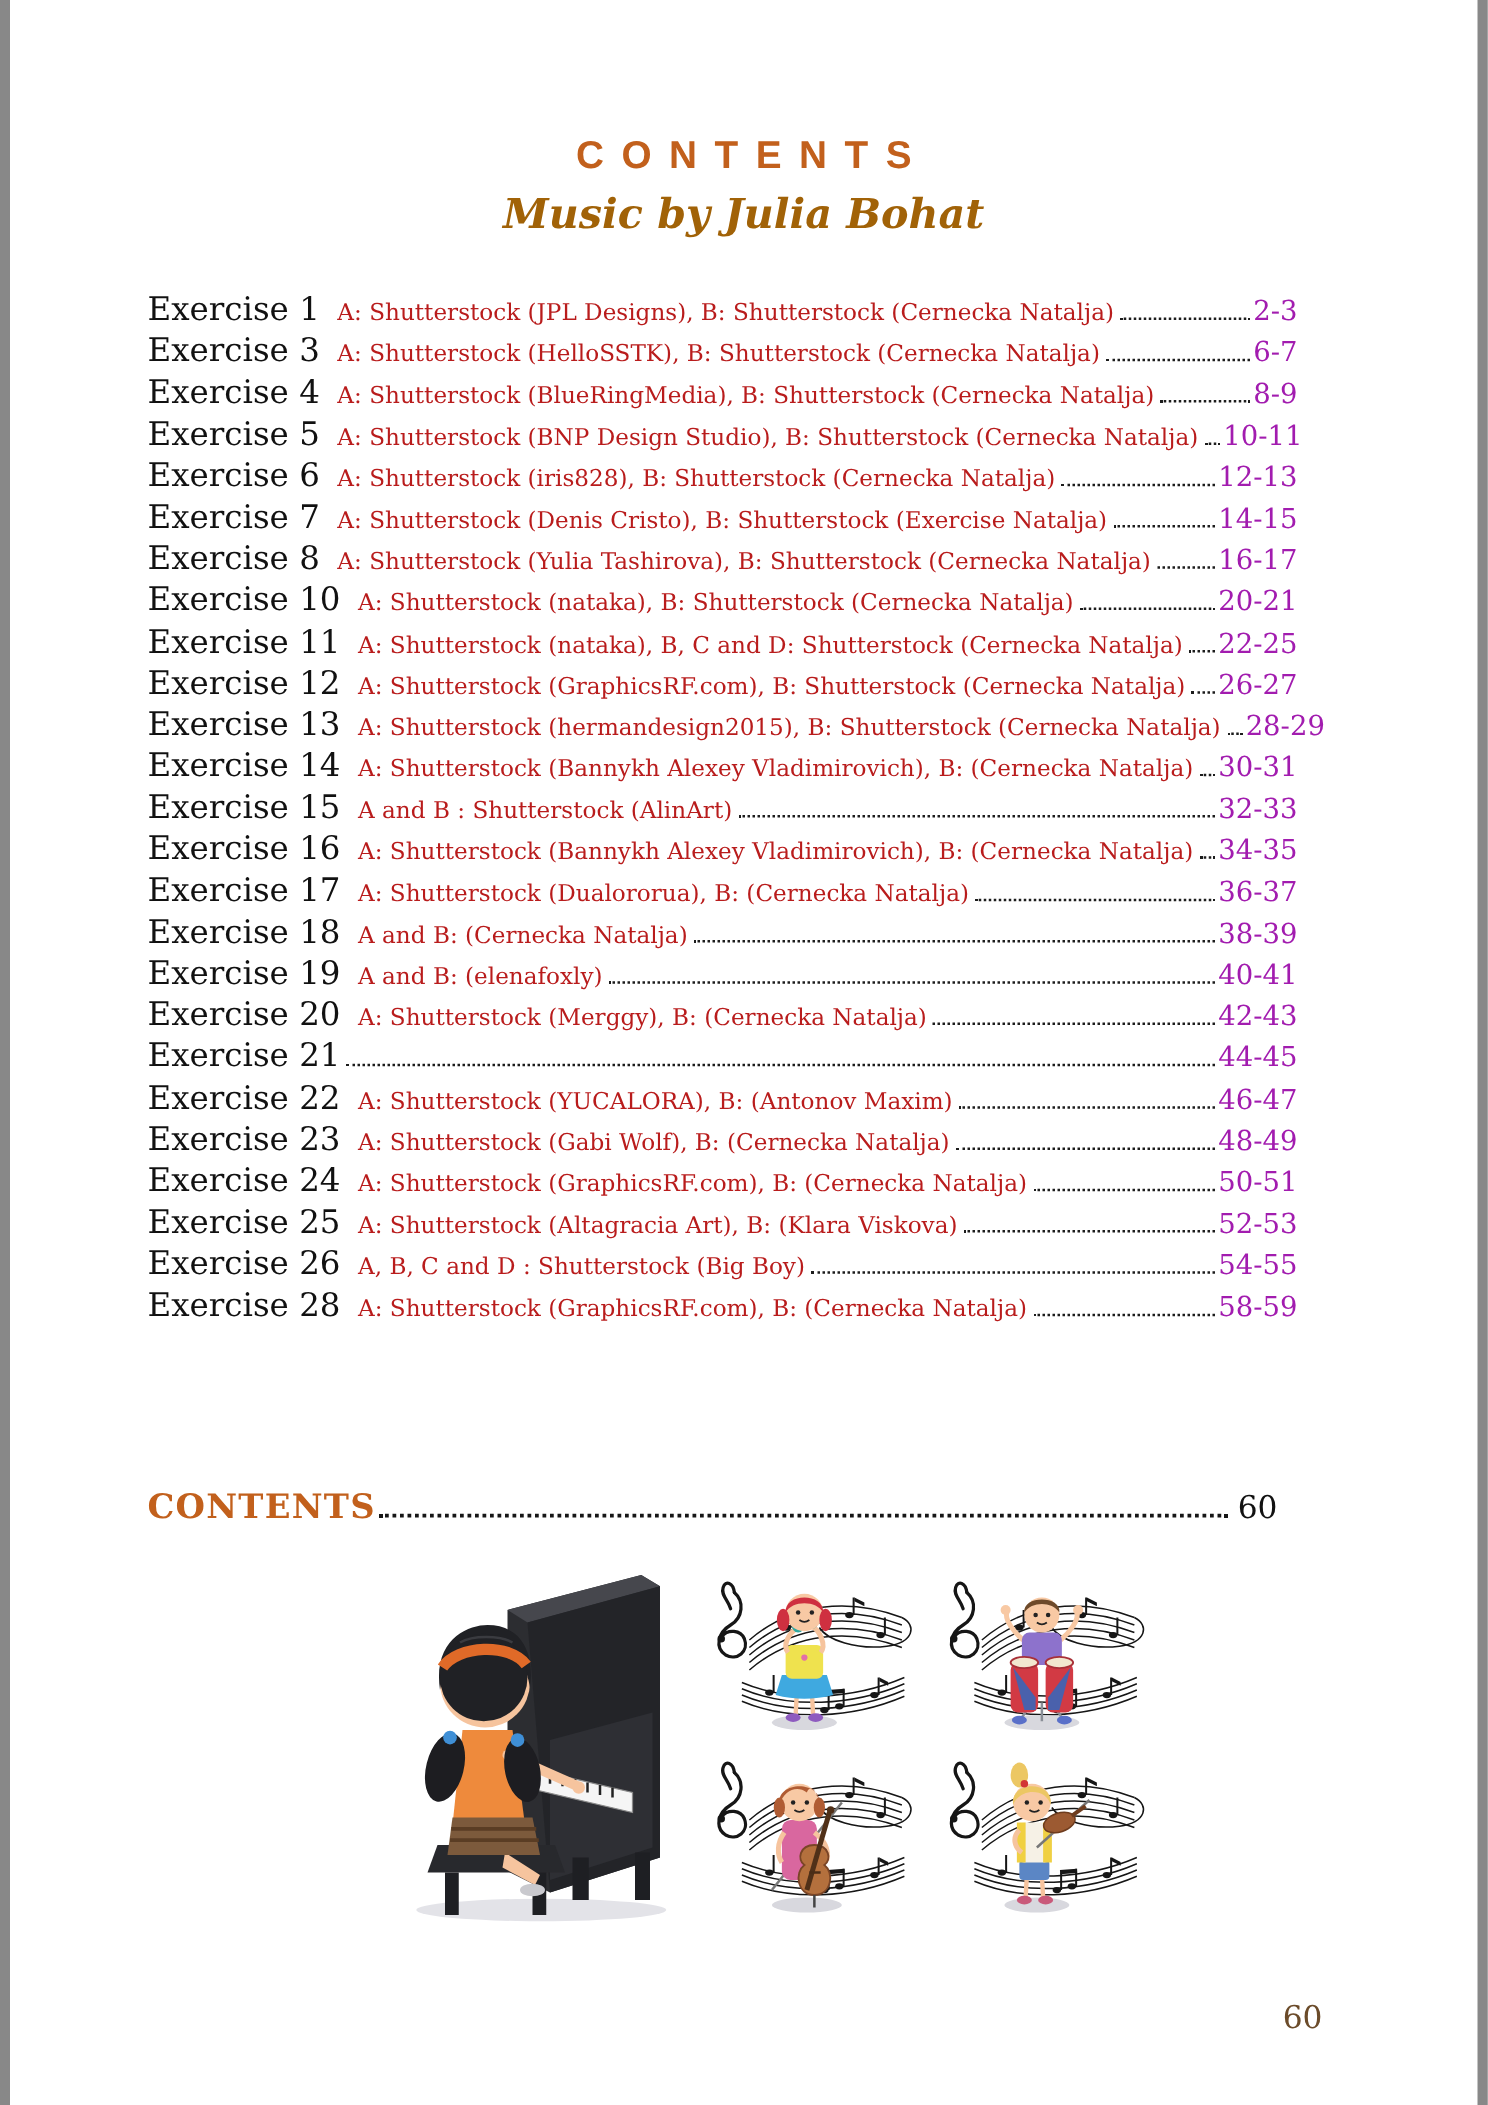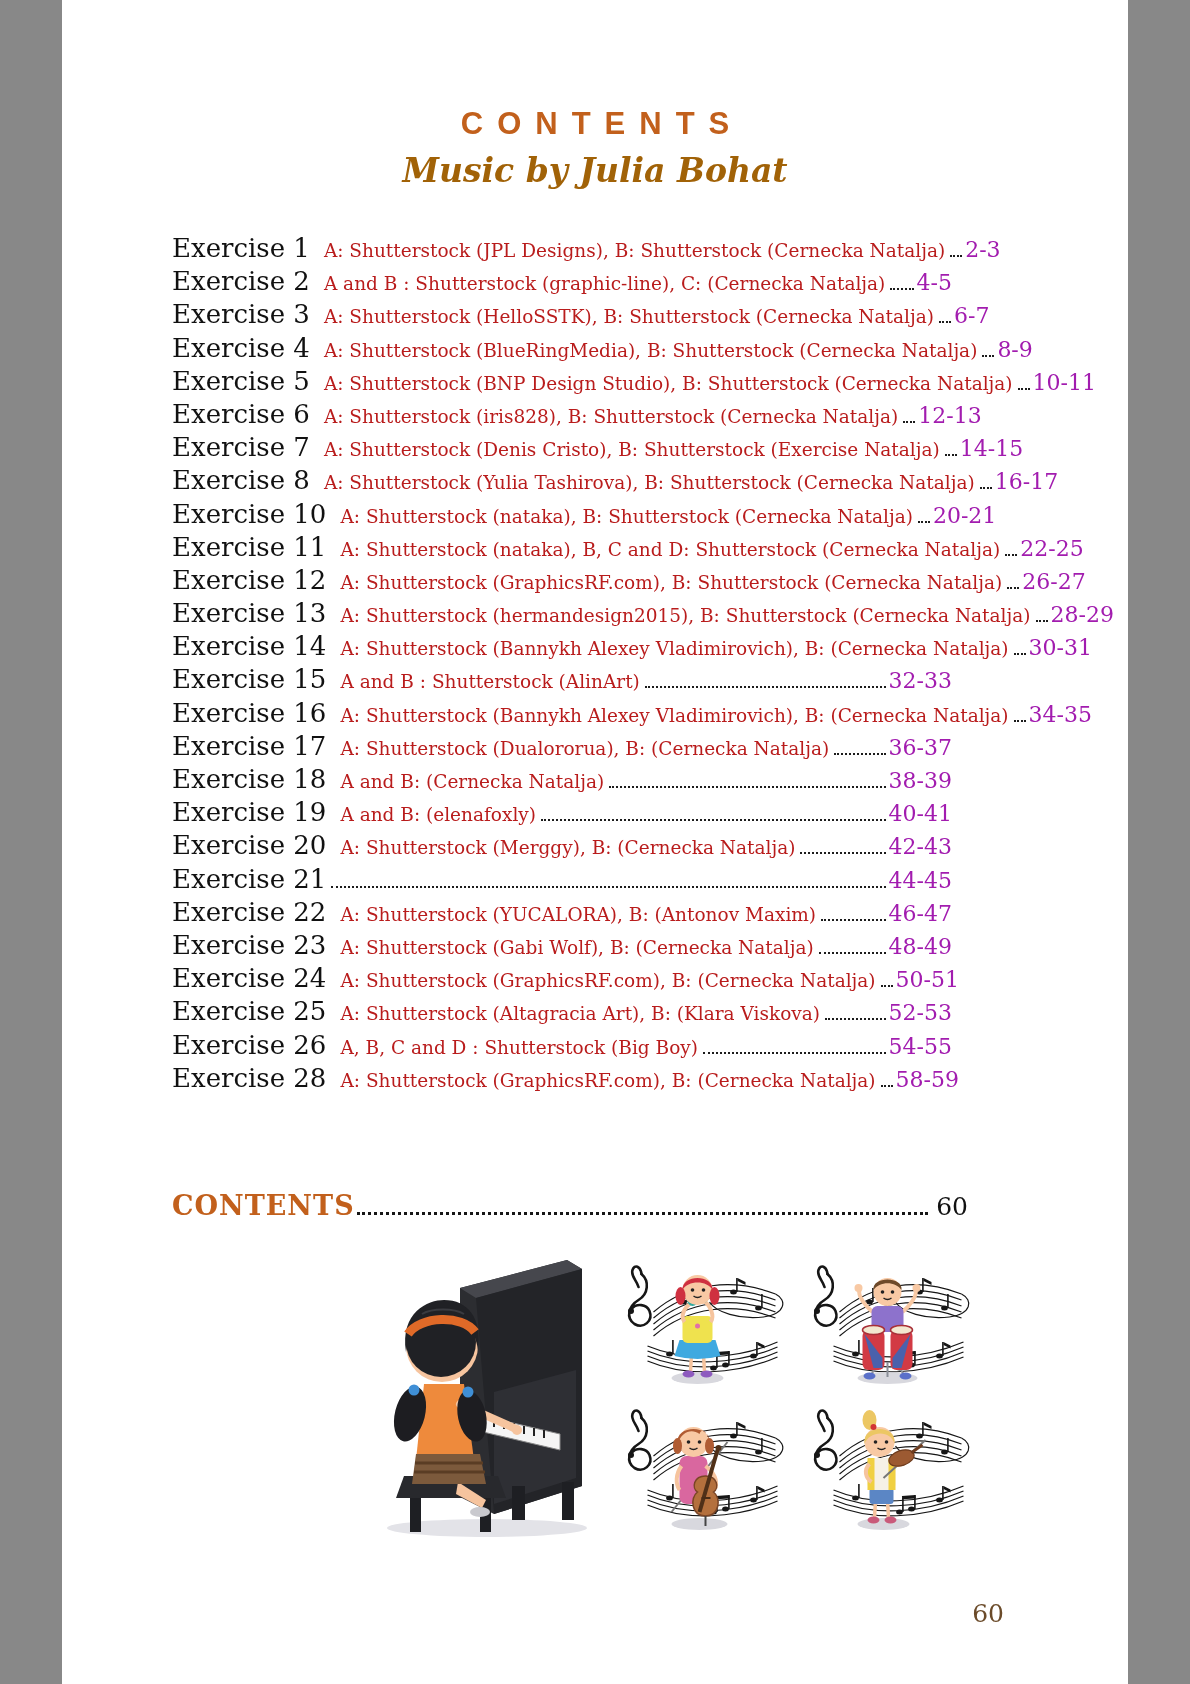--- a/index.html
+++ b/index.html
@@ -1,18 +1,18 @@
 <!DOCTYPE html>
 <html><head>
 <meta charset="utf-8">
 <style>
   html,body{margin:0;padding:0;background:#888;}
   .page{
     position:relative;
-    width:1066px;height:1684px;
+    width:1174px;height:1684px;
     background:#ffffff;
     margin:0 auto;
     overflow:hidden;
     font-family:"DejaVu Serif", serif;
     color:#1a1a1a;
   }
   
   .header{position:absolute;top:106px;left:0;width:100%;text-align:center;}
   .title{
     font-family:"Liberation Sans", sans-serif;
@@ -20,21 +20,21 @@
     padding-left:14px; 
     color:#c2601c;
   }
   .subtitle{
     margin-top:9px;
     font-family:"DejaVu Serif", serif;
     font-style:italic;font-weight:700;
     font-size:33px;color:#a16207;
   }
   
-  .toc{position:absolute;left:110px;right:176px;top:233px;}
+  .toc{position:absolute;left:110px;right:144px;top:233px;}
   .toc-row{
     display:flex;align-items:baseline;
     height:33.2px;white-space:nowrap;
   }
   .toc-label{font-size:26px;color:#111;}
   .toc-credit{font-size:18.5px;margin-left:14px;color:#b91c1c;}
   .leader{flex:1;min-width:12px;border-bottom:2.6px dotted #1c1c1c;margin:0 3px 6px 5px;}
   .toc-pages{font-size:22px;color:#a21caf;}
   
   .contents-row{
@@ -68,26 +68,20 @@
     <div class="title">CONTENTS</div>
     <div class="subtitle">Music by Julia Bohat</div>
   </div>
 
   <div class="toc">
       <div class="toc-row">
       <span class="toc-label">Exercise 1</span>
       <span class="toc-credit">A: Shutterstock (JPL Designs), B: Shutterstock (Cernecka Natalja)</span>
       <span class="leader"></span>
       <span class="toc-pages">2-3</span>
-    </div>
-      <div class="toc-row">
-      <span class="toc-label">Exercise 2</span>
-      <span class="toc-credit">A and B : Shutterstock (graphic-line), C: (Cernecka Natalja)</span>
-      <span class="leader"></span>
-      <span class="toc-pages">4-5</span>
     </div>
       <div class="toc-row">
       <span class="toc-label">Exercise 3</span>
       <span class="toc-credit">A: Shutterstock (HelloSSTK), B: Shutterstock (Cernecka Natalja)</span>
       <span class="leader"></span>
       <span class="toc-pages">6-7</span>
     </div>
       <div class="toc-row">
       <span class="toc-label">Exercise 4</span>
       <span class="toc-credit">A: Shutterstock (BlueRingMedia), B: Shutterstock (Cernecka Natalja)</span>

